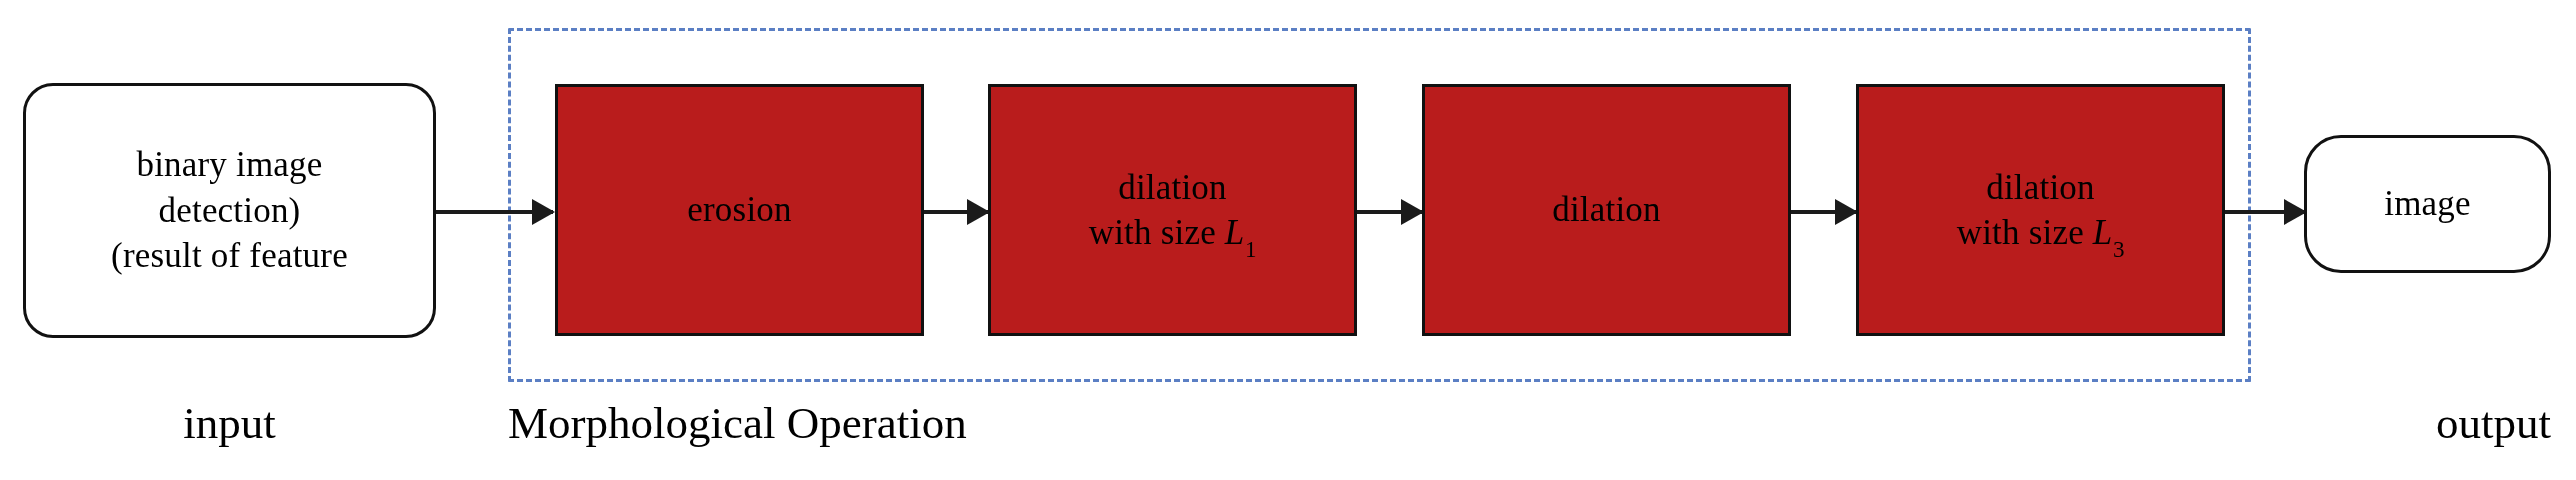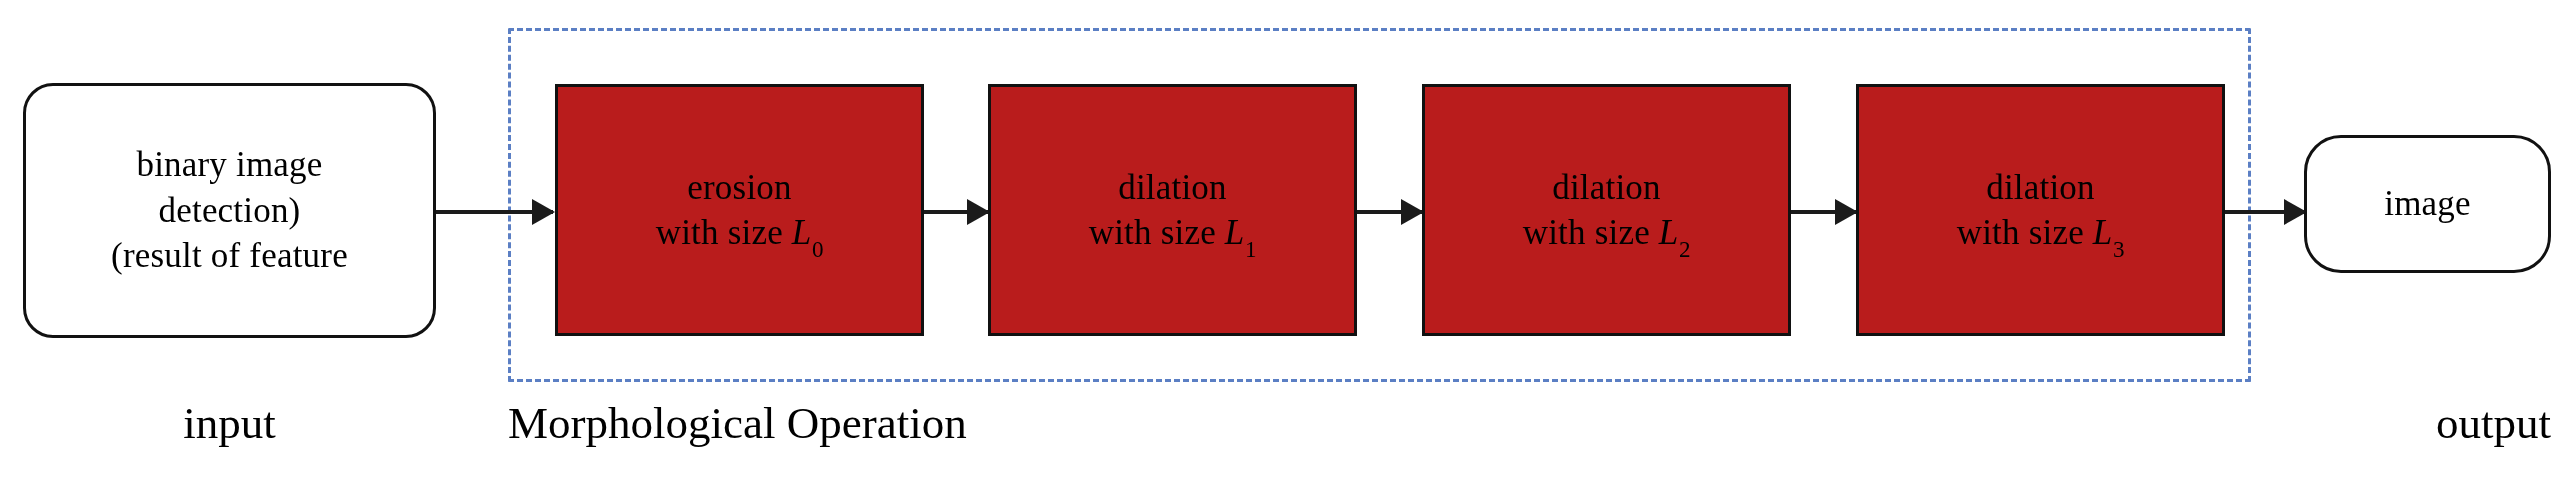--- a/index.html
+++ b/index.html
@@ -165,39 +165,37 @@
       <span class="line">detection)</span>
       <span class="line">(result of feature</span>
     </div>
   </div>
 
   <div class="arrow" id="arrow-input-erosion"></div>
 
   <div class="process" id="node-erosion">
     <div class="node-text">
       <span class="line">erosion</span>
-      <span class="line"><span>with size </span><span class="mvar">L</span><span class="msub">0</span></span>
     </div>
   </div>
 
   <div class="arrow" id="arrow-erosion-dilation1"></div>
 
   <div class="process" id="node-dilation-1">
     <div class="node-text">
       <span class="line">dilation</span>
       <span class="line"><span>with size </span><span class="mvar">L</span><span class="msub">1</span></span>
     </div>
   </div>
 
   <div class="arrow" id="arrow-dilation1-dilation2"></div>
 
   <div class="process" id="node-dilation-2">
     <div class="node-text">
       <span class="line">dilation</span>
-      <span class="line"><span>with size </span><span class="mvar">L</span><span class="msub">2</span></span>
     </div>
   </div>
 
   <div class="arrow" id="arrow-dilation2-dilation3"></div>
 
   <div class="process" id="node-dilation-3">
     <div class="node-text">
       <span class="line">dilation</span>
       <span class="line"><span>with size </span><span class="mvar">L</span><span class="msub">3</span></span>
     </div>

